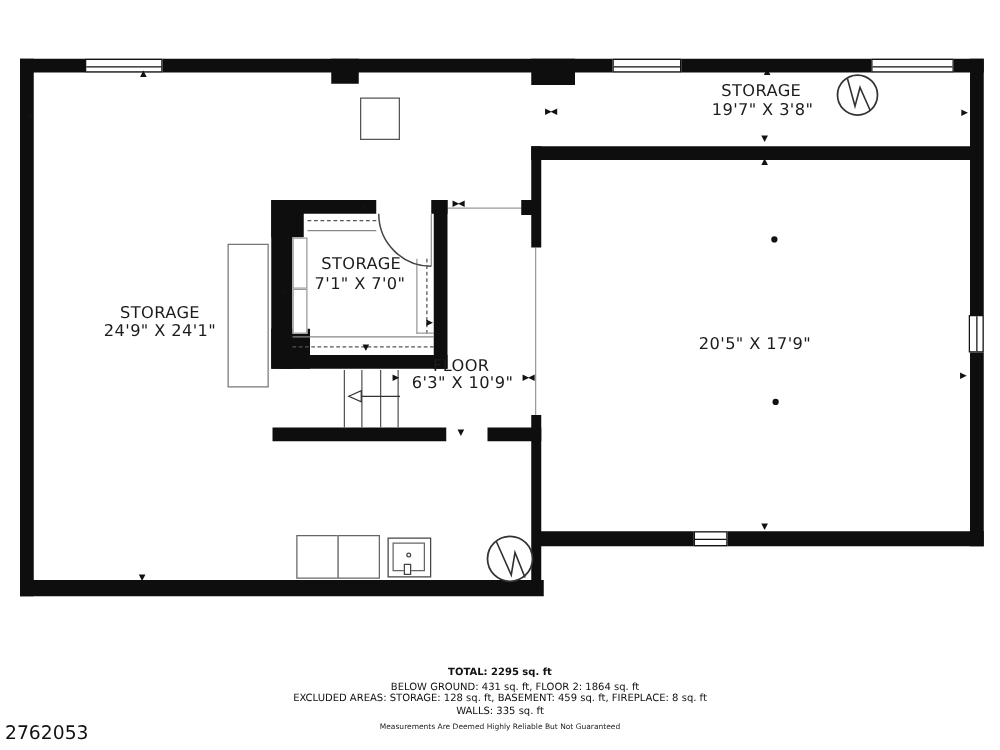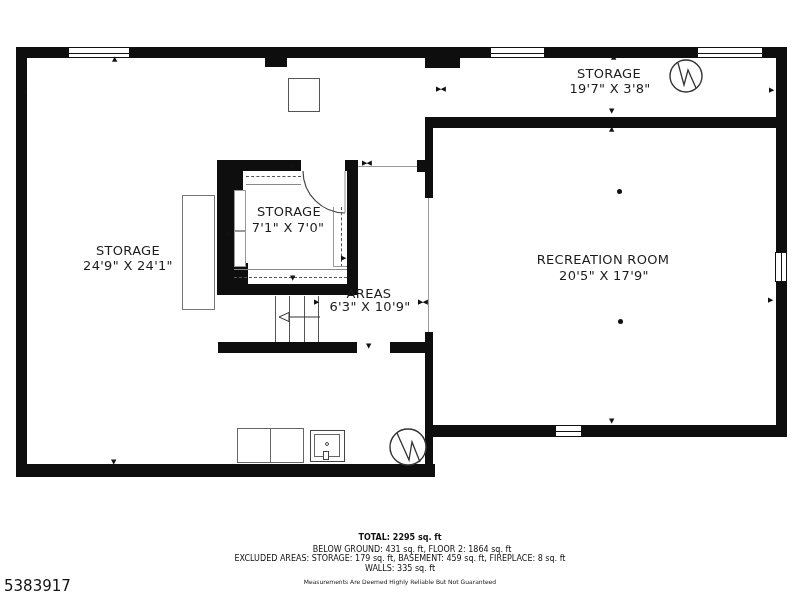--- a/index.html
+++ b/index.html
@@ -119,30 +119,29 @@
     </g>
     <g>
       <circle cx="408" cy="447" r="18" fill="#fff" stroke="#333" stroke-width="1.4"></circle>
       <polyline points="397,433 409,460 412,442 420,462" fill="none" stroke="#333" stroke-width="1.3"></polyline>
     </g>
   </svg>
 
   <div class="room-label" style="left:609px;top:66px;">STORAGE</div>
   <div class="room-label" style="left:610px;top:81px;">19'7" X 3'8"</div>
 
-  <div class="room-label" style="left:603px;top:252px;">RECREATION ROOM</div>
   <div class="room-label" style="left:604px;top:268px;">20'5" X 17'9"</div>
 
   <div class="room-label" style="left:128px;top:243px;">STORAGE</div>
   <div class="room-label" style="left:128px;top:258px;">24'9" X 24'1"</div>
 
   <div class="room-label" style="left:289px;top:204px;">STORAGE</div>
   <div class="room-label" style="left:288px;top:220px;">7'1" X 7'0"</div>
 
-  <div class="room-label" style="left:369px;top:286px;">AREAS</div>
+  <div class="room-label" style="left:369px;top:286px;">FLOOR</div>
   <div class="room-label" style="left:370px;top:299px;">6'3" X 10'9"</div>
 
   <div class="mk" style="left:112px;top:56px;">▲</div>
   <div class="mk" style="left:21px;top:89px;">◀</div>
   <div class="mk" style="left:436px;top:86px;">▶◀</div>
   <div class="mk" style="left:769px;top:87px;">▶</div>
   <div class="mk" style="left:611px;top:54px;">▲</div>
   <div class="mk" style="left:609px;top:108px;">▼</div>
   <div class="mk" style="left:609px;top:126px;">▲</div>
   <div class="mk" style="left:768px;top:297px;">▶</div>
@@ -153,20 +152,20 @@
   <div class="mk" style="left:111px;top:459px;">▼</div>
   <div class="mk" style="left:609px;top:418px;">▼</div>
   <div class="mk" style="left:289px;top:164px;">▼</div>
   <div class="mk" style="left:290px;top:275px;">▼</div>
   <div class="mk" style="left:224px;top:231px;">◀</div>
   <div class="mk" style="left:341px;top:255px;">▶</div>
 
   <div>
     <div class="footer-line bold" style="top:533px;">TOTAL: 2295 sq. ft</div>
     <div class="footer-line" style="top:545px;margin-left:12px;">BELOW GROUND: 431 sq. ft, FLOOR 2: 1864 sq. ft</div>
-    <div class="footer-line" style="top:554px;">EXCLUDED AREAS: STORAGE: 179 sq. ft, BASEMENT: 459 sq. ft, FIREPLACE: 8 sq. ft</div>
+    <div class="footer-line" style="top:554px;">EXCLUDED AREAS: STORAGE: 128 sq. ft, BASEMENT: 459 sq. ft, FIREPLACE: 8 sq. ft</div>
     <div class="footer-line" style="top:564px;">WALLS: 335 sq. ft</div>
     <div class="disclaimer" style="top:578px;">Measurements Are Deemed Highly Reliable But Not Guaranteed</div>
   </div>
 
-  <div class="listing">5383917</div>
+  <div class="listing">2762053</div>
 
 </div>
 
 </body></html>

